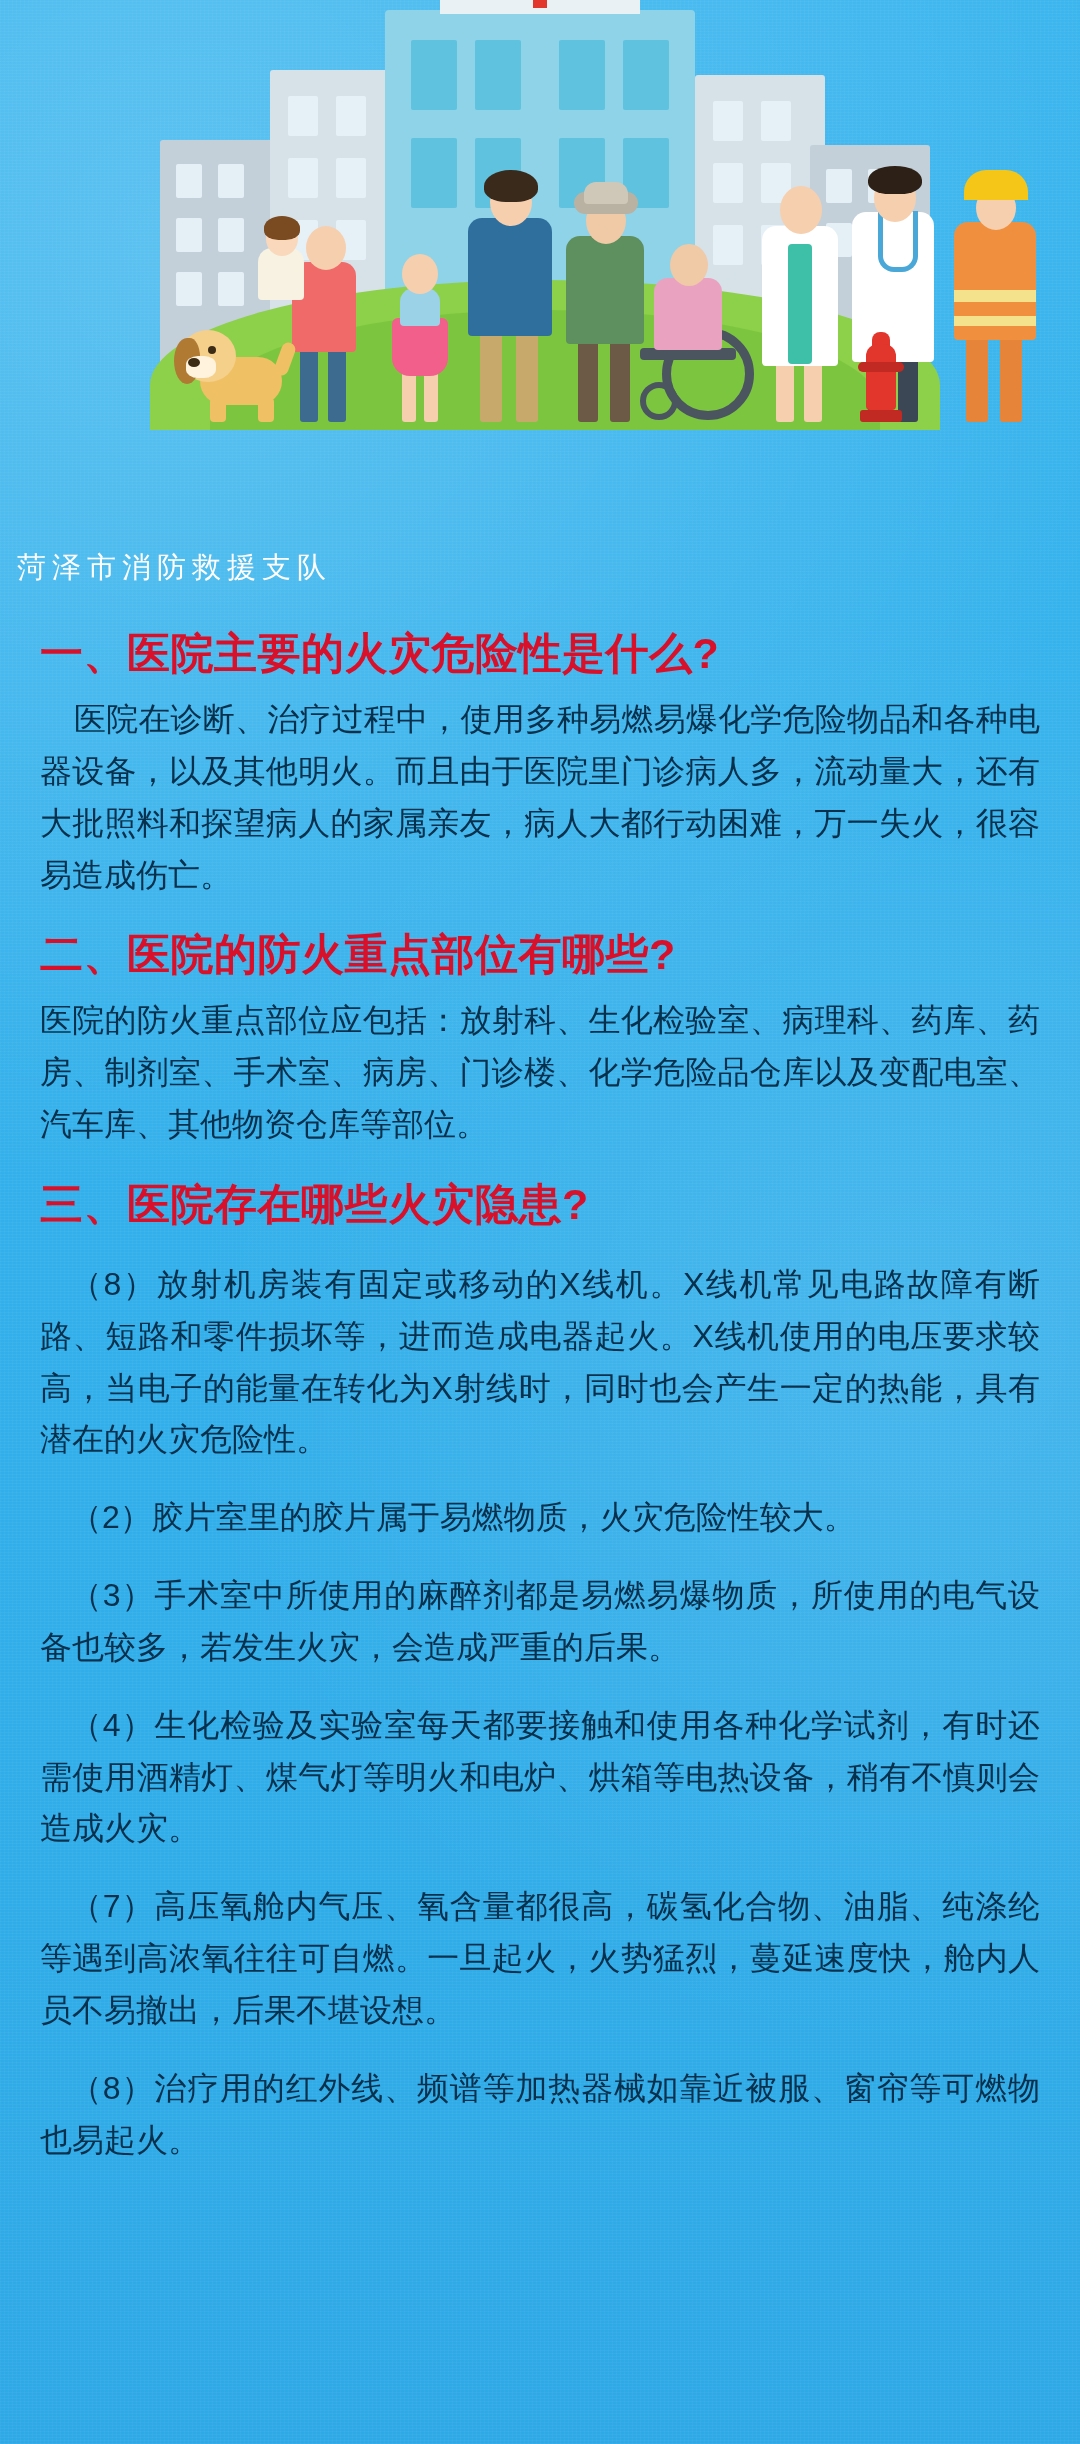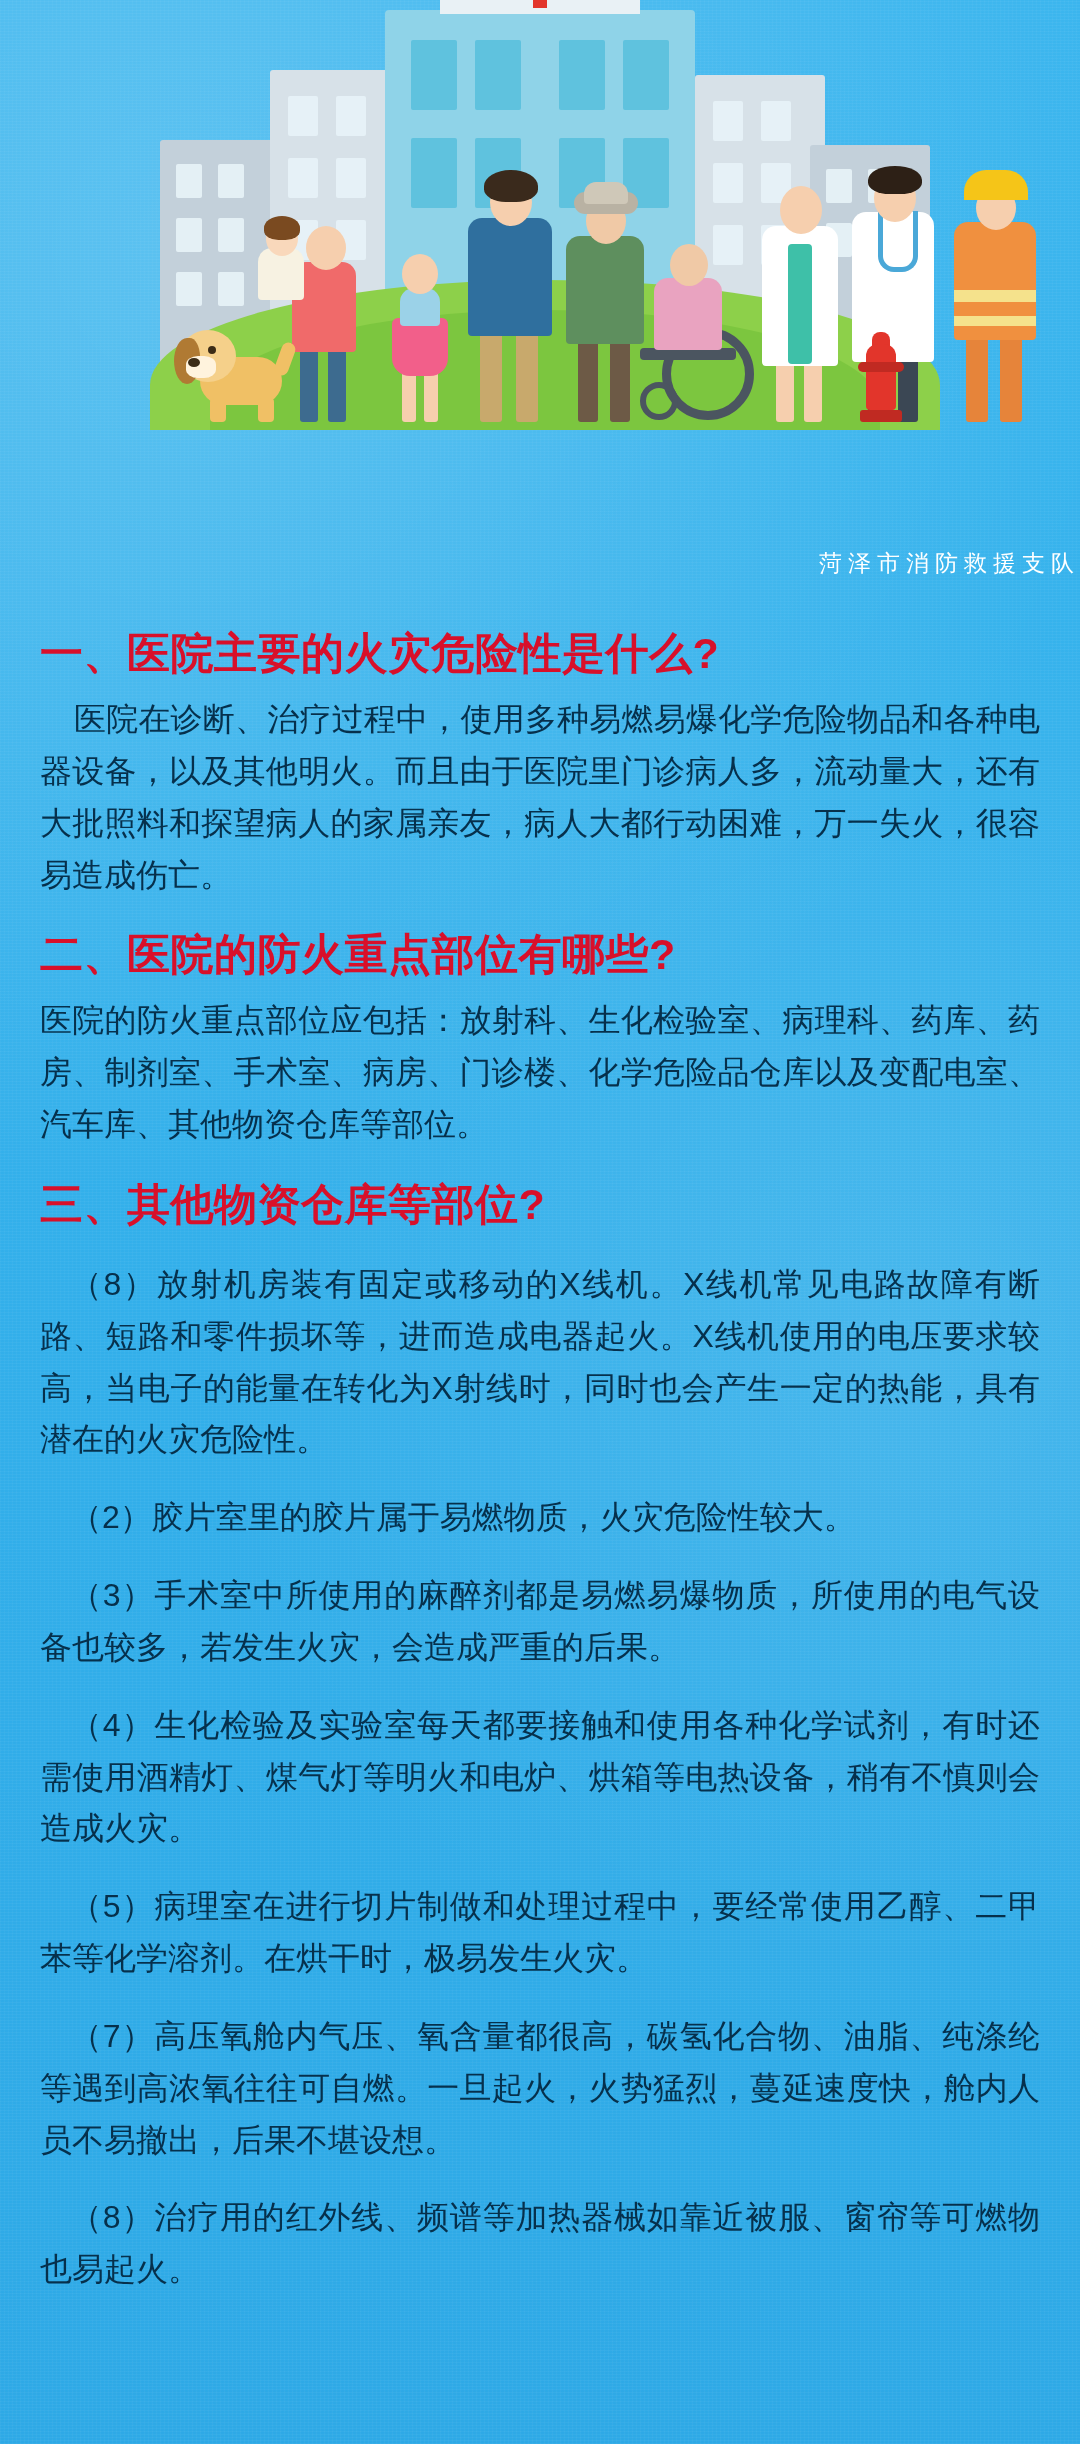--- a/index.html
+++ b/index.html
@@ -131,23 +131,23 @@
   .dog .dnose { position:absolute; left:8px; top:46px; width:12px; height:9px; background:#3c2c16; border-radius:50%; }
   .dog .deye  { position:absolute; left:28px; top:34px; width:8px; height:8px; background:#3c2c16; border-radius:50%; }
   .dog .dleg  { position:absolute; bottom:0; width:16px; height:24px; background:#f0c065; border-radius:4px; }
   .dog .dtail { position:absolute; right:8px; top:30px; width:14px; height:34px; background:#f0c065; border-radius:8px; transform:rotate(20deg); }
 
   .caption {
     position: absolute;
     left: 17px;
     right: 0;
     top: 548px;
-    text-align: right;
+    text-align: left;
     color: #ffffff;
-    font-size: 23px;
+    font-size: 29px;
     letter-spacing: 6px;
     font-family: "Liberation Sans", sans-serif;
   }
 
   
   .content {
     position: relative;
     padding: 0 40px 40px 40px;
   }
   .qheading {
@@ -338,24 +338,23 @@
       <div class="qheading">一、医院主要的火灾危险性是什么?</div>
       <p class="para">医院在诊断、治疗过程中，使用多种易燃易爆化学危险物品和各种电器设备，以及其他明火。而且由于医院里门诊病人多，流动量大，还有大批照料和探望病人的家属亲友，病人大都行动困难，万一失火，很容易造成伤亡。</p>
     </div>
 
     <div>
       <div class="qheading">二、医院的防火重点部位有哪些?</div>
       <p class="para">医院的防火重点部位应包括：放射科、生化检验室、病理科、药库、药房、制剂室、手术室、病房、门诊楼、化学危险品仓库以及变配电室、汽车库、其他物资仓库等部位。</p>
     </div>
 
     <div>
-      <div class="qheading">三、其他物资仓库等部位?</div>
+      <div class="qheading">三、医院存在哪些火灾隐患?</div>
       <p class="item">（8）放射机房装有固定或移动的X线机。X线机常见电路故障有断路、短路和零件损坏等，进而造成电器起火。X线机使用的电压要求较高，当电子的能量在转化为X射线时，同时也会产生一定的热能，具有潜在的火灾危险性。</p>
       <p class="item">（2）胶片室里的胶片属于易燃物质，火灾危险性较大。</p>
       <p class="item">（3）手术室中所使用的麻醉剂都是易燃易爆物质，所使用的电气设备也较多，若发生火灾，会造成严重的后果。</p>
       <p class="item">（4）生化检验及实验室每天都要接触和使用各种化学试剂，有时还需使用酒精灯、煤气灯等明火和电炉、烘箱等电热设备，稍有不慎则会造成火灾。</p>
-      <p class="item">（5）病理室在进行切片制做和处理过程中，要经常使用乙醇、二甲苯等化学溶剂。在烘干时，极易发生火灾。</p>
       <p class="item">（7）高压氧舱内气压、氧含量都很高，碳氢化合物、油脂、纯涤纶等遇到高浓氧往往可自燃。一旦起火，火势猛烈，蔓延速度快，舱内人员不易撤出，后果不堪设想。</p>
       <p class="item">（8）治疗用的红外线、频谱等加热器械如靠近被服、窗帘等可燃物也易起火。</p>
     </div>
 
   </div>
 </div>
 
 </body></html>

